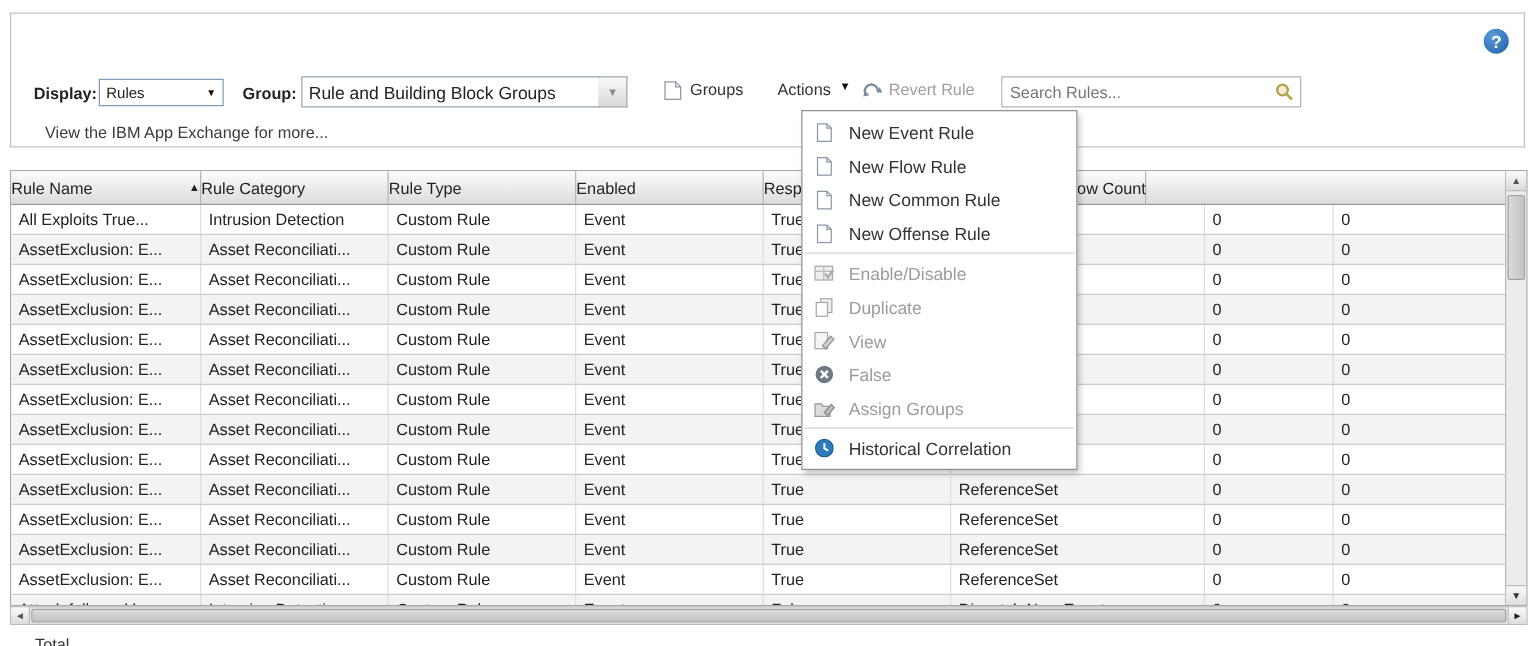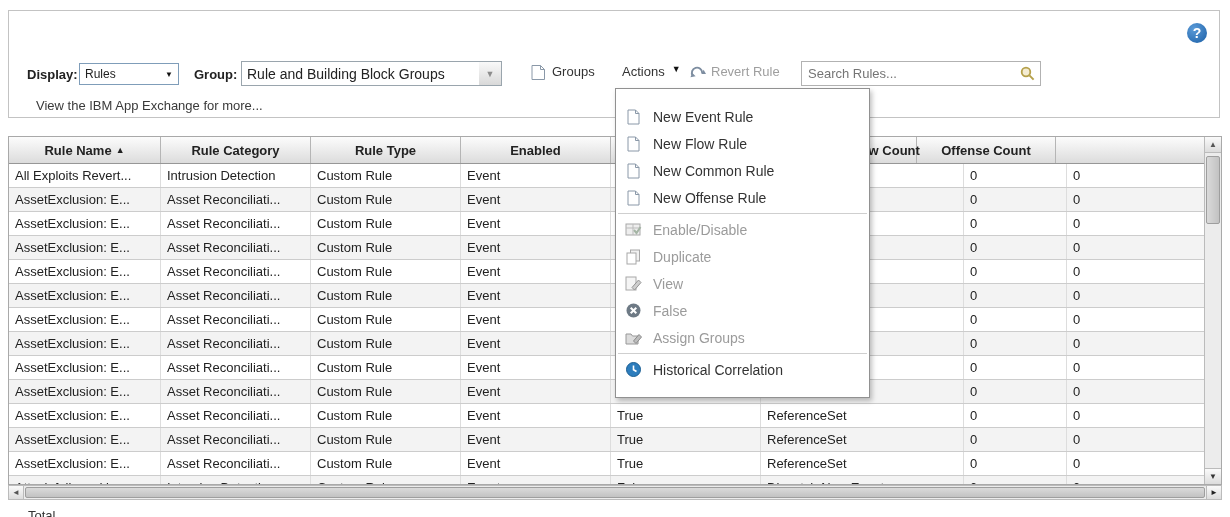--- a/index.html
+++ b/index.html
@@ -25,21 +25,21 @@
   .tbtn.disabled{color:#9e9e9e;cursor:default}
   .search{position:absolute;left:792px;top:50px;width:240px;height:25px;border:1px solid #b2b2b2;
         display:flex;align-items:center;background:#fff}
   .search input{flex:1;border:none;outline:none;font-size:13px;padding:0 6px;font-family:inherit;color:#444;min-width:0}
   .search svg{margin-right:5px;flex:none;cursor:pointer}
   .exlink{position:absolute;left:27px;top:87px;font-size:13px;color:#3a3a3a;text-decoration:none;cursor:pointer;white-space:nowrap}
 
   
   .table{position:absolute;left:8px;top:136px;width:1214px;height:349px;border:1px solid #a9a9a9;background:#fff;overflow:hidden}
   .thead{display:flex;height:27px;width:1197px;background:linear-gradient(#fcfcfc,#dcdcdc);border-bottom:1px solid #979797}
-  .th{font-weight:bold;font-size:13px;display:flex;align-items:center;justify-content:center;
+  .th{font-weight:normal;font-size:13px;display:flex;align-items:center;justify-content:space-between;
       border-right:1px solid #b5b5b5;height:100%;white-space:nowrap;cursor:pointer}
   .th .sort{font-size:9px;margin-left:4px;color:#222}
   .tbody{width:1197px}
   .tr{display:flex;height:24px;border-bottom:1px solid #cccccc;background:#fff;cursor:pointer}
   .tr:nth-child(even){background:#f3f3f3}
   .td{font-size:13px;color:#222;display:flex;align-items:center;padding-left:6px;border-right:1px solid #dddddd;
       height:100%;white-space:nowrap;overflow:hidden}
   .vscroll{position:absolute;top:0;right:0;width:17px;height:347px;background:#ececec;border-left:1px solid #bbb}
   .vsbtn{position:absolute;left:0;width:100%;height:16px;display:flex;align-items:center;justify-content:center;
       font-size:8px;color:#555;background:linear-gradient(#fafafa,#dcdcdc);cursor:pointer}
@@ -50,22 +50,22 @@
   .hscroll{position:absolute;left:8px;top:485px;width:1214px;height:15px;background:#ececec;border:1px solid #bbb}
   .hsbtn{position:absolute;top:0;height:100%;width:15px;display:flex;align-items:center;justify-content:center;
       font-size:8px;color:#555;background:linear-gradient(#fafafa,#dcdcdc);cursor:pointer}
   .hs-left{left:0;border-right:1px solid #bbb}
   .hs-right{right:0;border-left:1px solid #bbb;color:#222}
   .hs-thumb{position:absolute;left:16px;top:1px;height:11px;width:1180px;background:linear-gradient(#dadada,#c2c2c2);
       border:1px solid #9e9e9e;border-radius:2px;cursor:grab}
   .footer-partial{position:absolute;left:28px;top:508px;font-size:13px;color:#333}
 
   
-  .menu{position:absolute;left:615px;top:88px;width:255px;background:#fff;border:1px solid #919191;
-      box-shadow:2px 3px 5px rgba(0,0,0,.25);z-index:20;padding:14px 0}
+  .menu{position:absolute;left:641px;top:88px;width:221px;background:#fff;border:1px solid #919191;
+      box-shadow:2px 3px 5px rgba(0,0,0,.25);z-index:20;padding:3px 0}
   .mi{display:flex;align-items:center;height:27px;padding-left:9px;gap:11px;font-size:14px;color:#333;cursor:pointer}
   .mi.dis{color:#9b9b9b;cursor:default}
   .mic{width:17px;height:17px;flex:none;display:flex;align-items:center;justify-content:center}
   .mdiv{border-top:1px solid #cfcfcf;margin:2px 2px}
 </style>
 </head>
 <body>
 
 <div>
 
@@ -135,27 +135,24 @@
         </div>
         <div class="th" style="width: 150px;">
           <span>Enabled</span>
         </div>
         <div class="th" style="width: 203px;">
           <span>Response</span>
         </div>
         <div class="th" style="width: 103px;">
           <span>Event/Flow Count</span>
         </div>
-        <div class="th" style="width: 139px;">
-          <span>Offense Count</span>
-        </div>
       </div>
     <div class="tbody" id="tbody">
         <div class="tr">
-          <div class="td" style="width: 152px;">All Exploits Revert...</div>
+          <div class="td" style="width: 152px;">All Exploits True...</div>
           <div class="td" style="width: 150px;">Intrusion Detection</div>
           <div class="td" style="width: 150px;">Custom Rule</div>
           <div class="td" style="width: 150px;">Event</div>
           <div class="td" style="width: 150px;">True</div>
           <div class="td" style="width: 203px;"></div>
           <div class="td" style="width: 103px;">0</div>
           <div class="td" style="width: 139px;">0</div>
         </div>
         <div class="tr">
           <div class="td" style="width: 152px;">AssetExclusion: E...</div>

